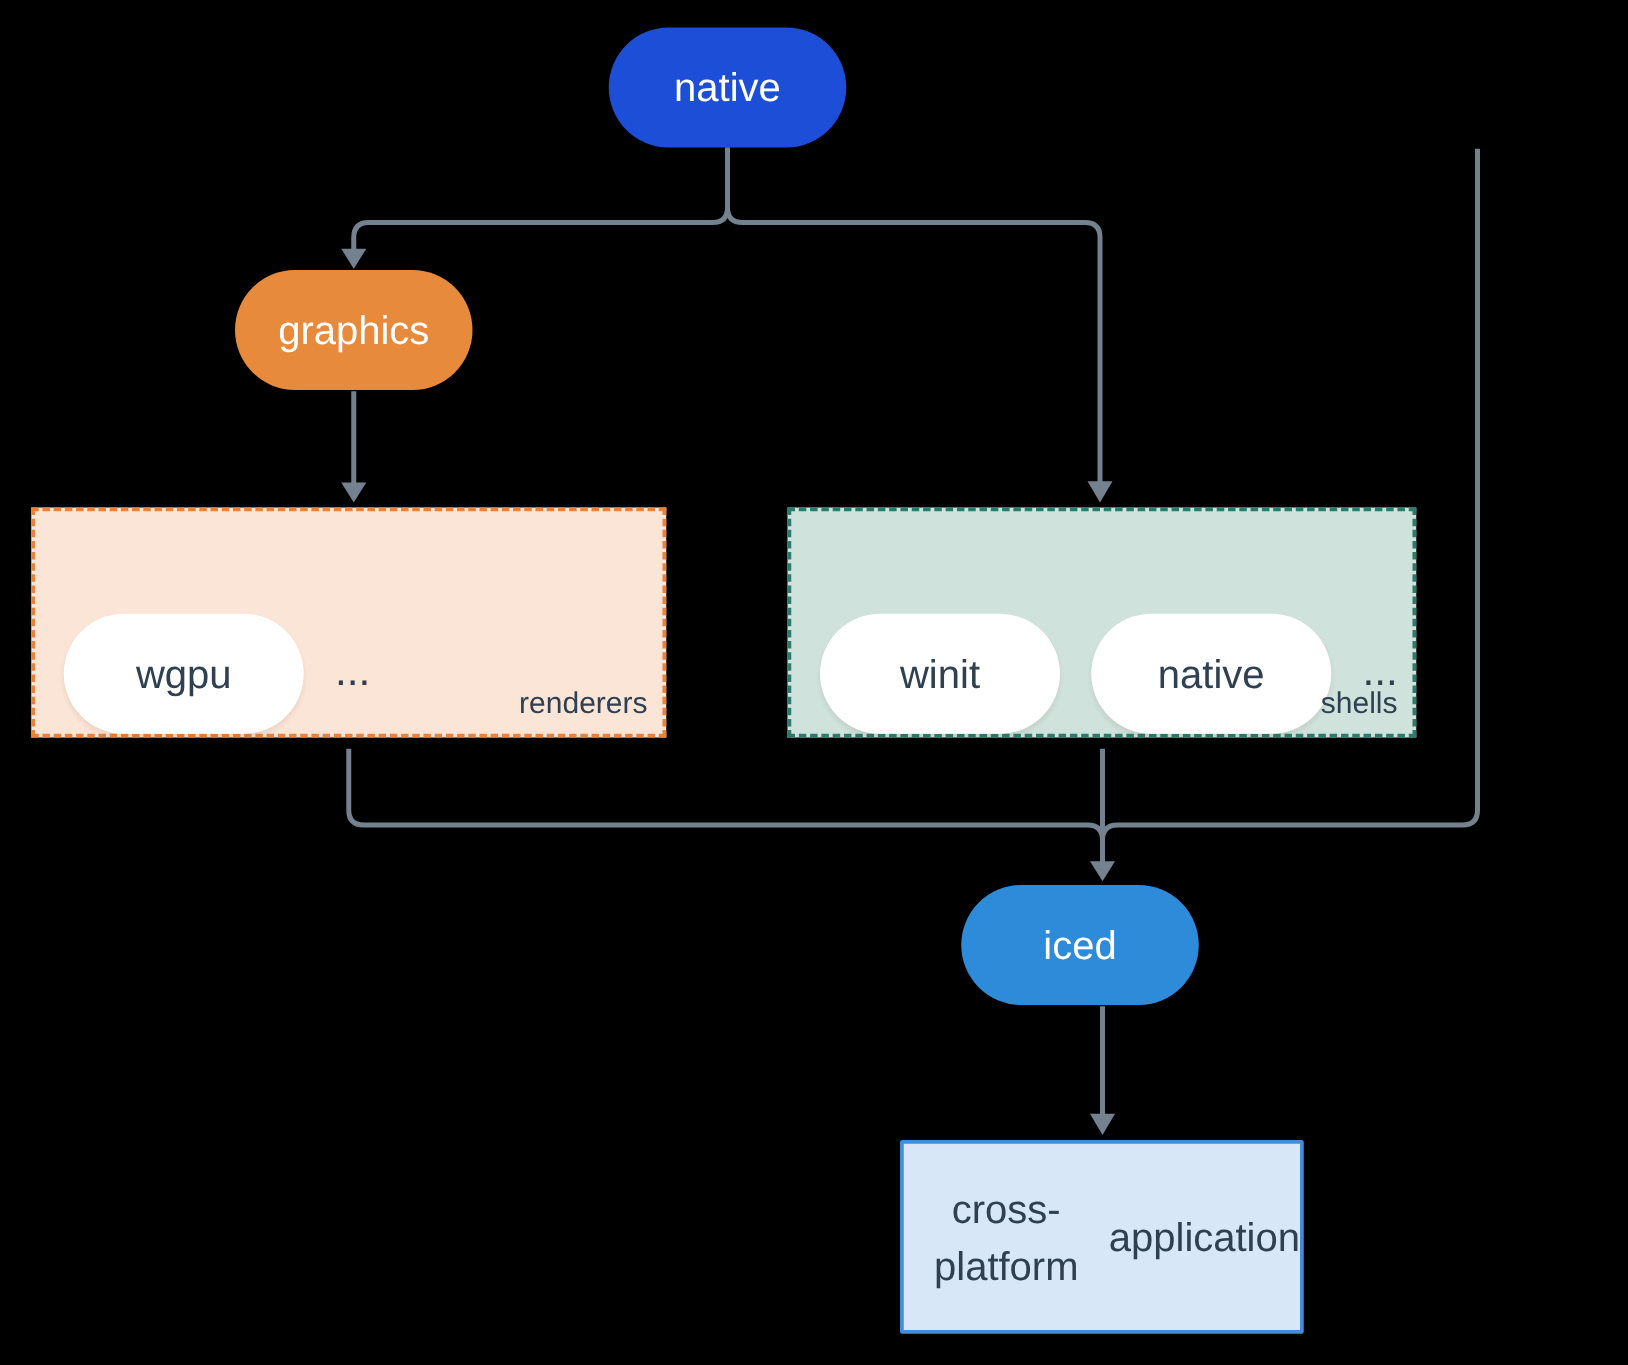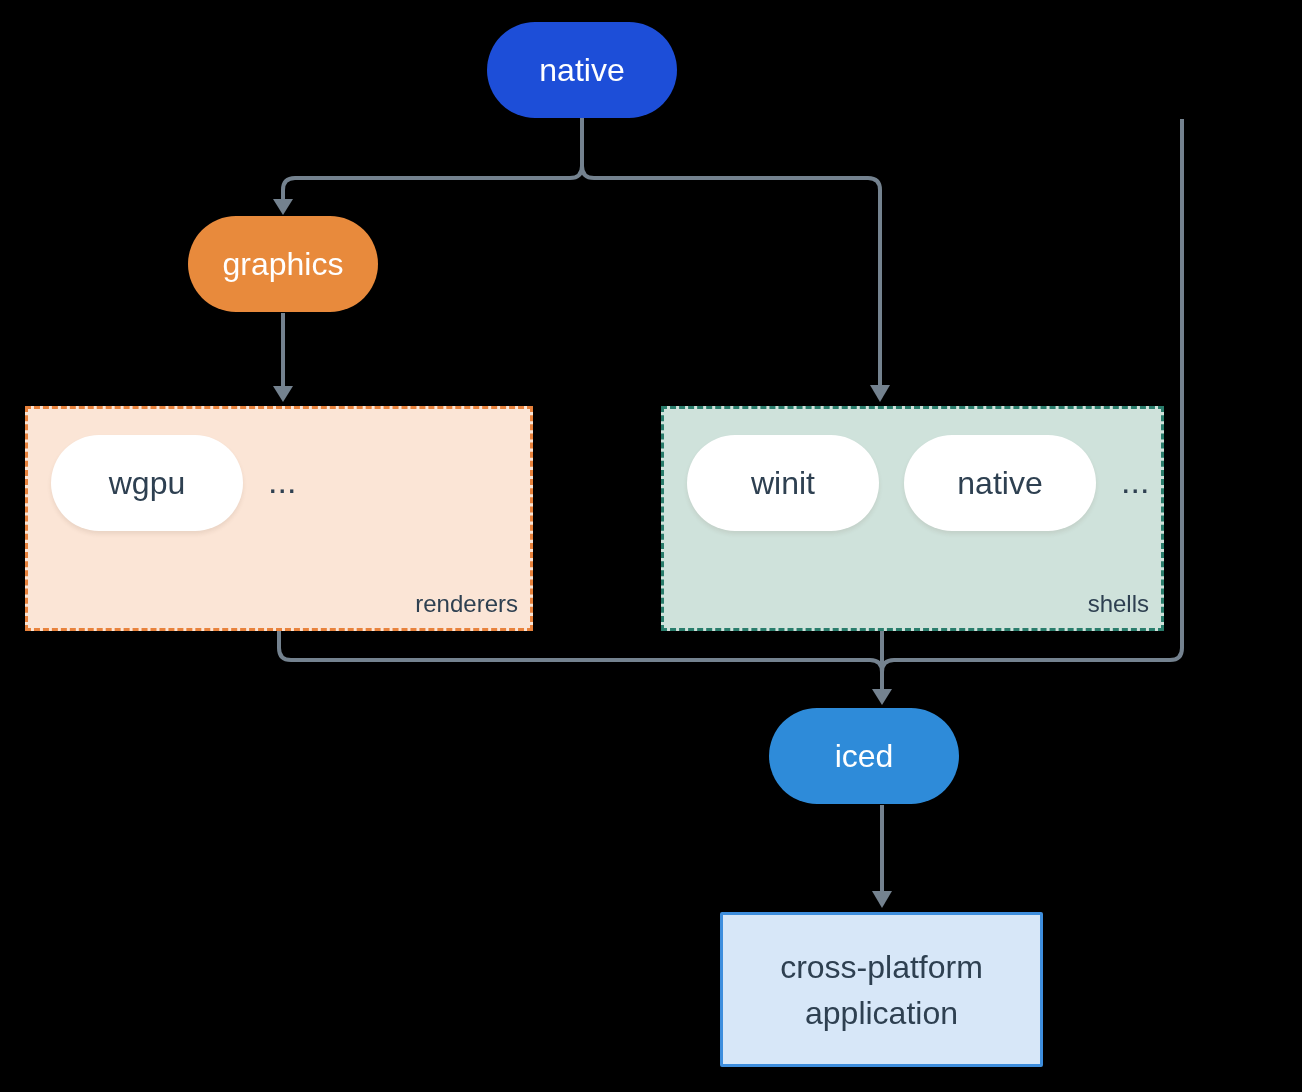--- a/index.html
+++ b/index.html
@@ -40,39 +40,38 @@
     font-size: 32px;
     color: #FFFFFF;
   }
   .pill-native   { left: 487px;  top: 22px;  background: #1d4ed8; }
   .pill-web      { left: 1087px; top: 22px;  background: #6156E9; }
   .pill-graphics { left: 188px;  top: 216px; background: #E88A3C; }
   .pill-iced     { left: 769px;  top: 708px; background: #2E8BD9; }
   .group {
     position: absolute;
     top: 406px;
-    height: 225px;
+    height: 184px;
     box-sizing: border-box;
     padding: 26px 0 0 23px;
     display: flex;
-    align-items: flex-start;
+    align-items: flex-end;
     gap: 25px;
   }
   .group-renderers {
     left: 25px;
     width: 508px;
     background: #FBE5D6;
     border: 3px dashed #E8823C;
   }
   .group-shells {
     left: 630px;
     width: 503px;
     background: #CFE2DB;
     border: 3px dashed #2A7D6C;
-    margin-left: 31px;
   }
   .white-pill {
     width: 192px;
     height: 96px;
     border-radius: 48px;
     background: #FFFFFF;
     display: flex;
     align-items: center;
     justify-content: center;
     font-size: 32px;
@@ -98,21 +97,21 @@
     position: absolute;
     left: 720px;
     top: 912px;
     width: 323px;
     height: 155px;
     box-sizing: border-box;
     background: #D7E7F8;
     border: 3px solid #3E8EDD;
     border-radius: 2px;
     display: flex;
-    flex-direction: column;
+    flex-direction: row;
     align-items: center;
     justify-content: center;
     font-size: 32px;
     line-height: 46px;
     color: #2E4051;
     text-align: center;
   }
 </style>
 </head>
 <body>

